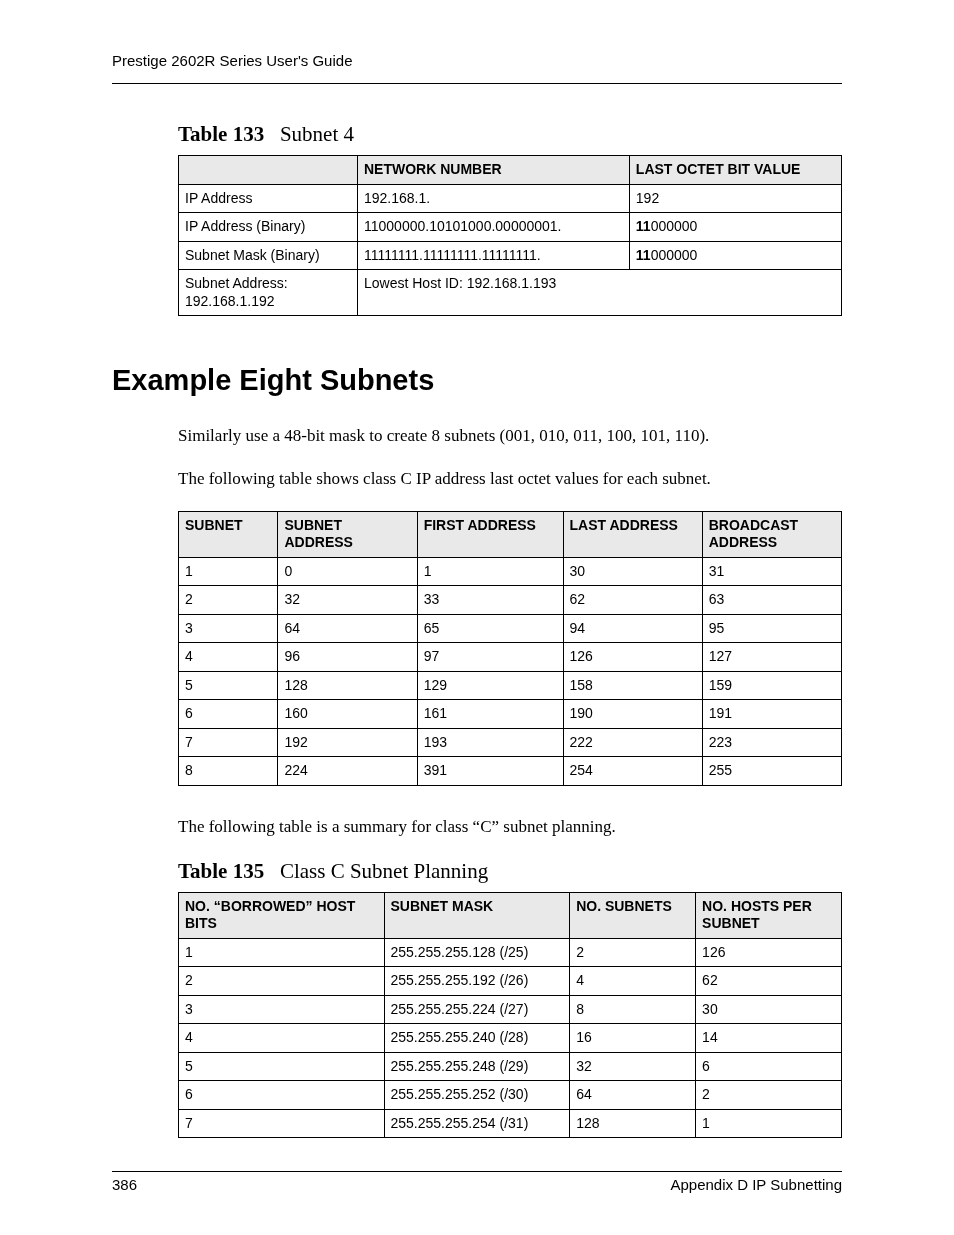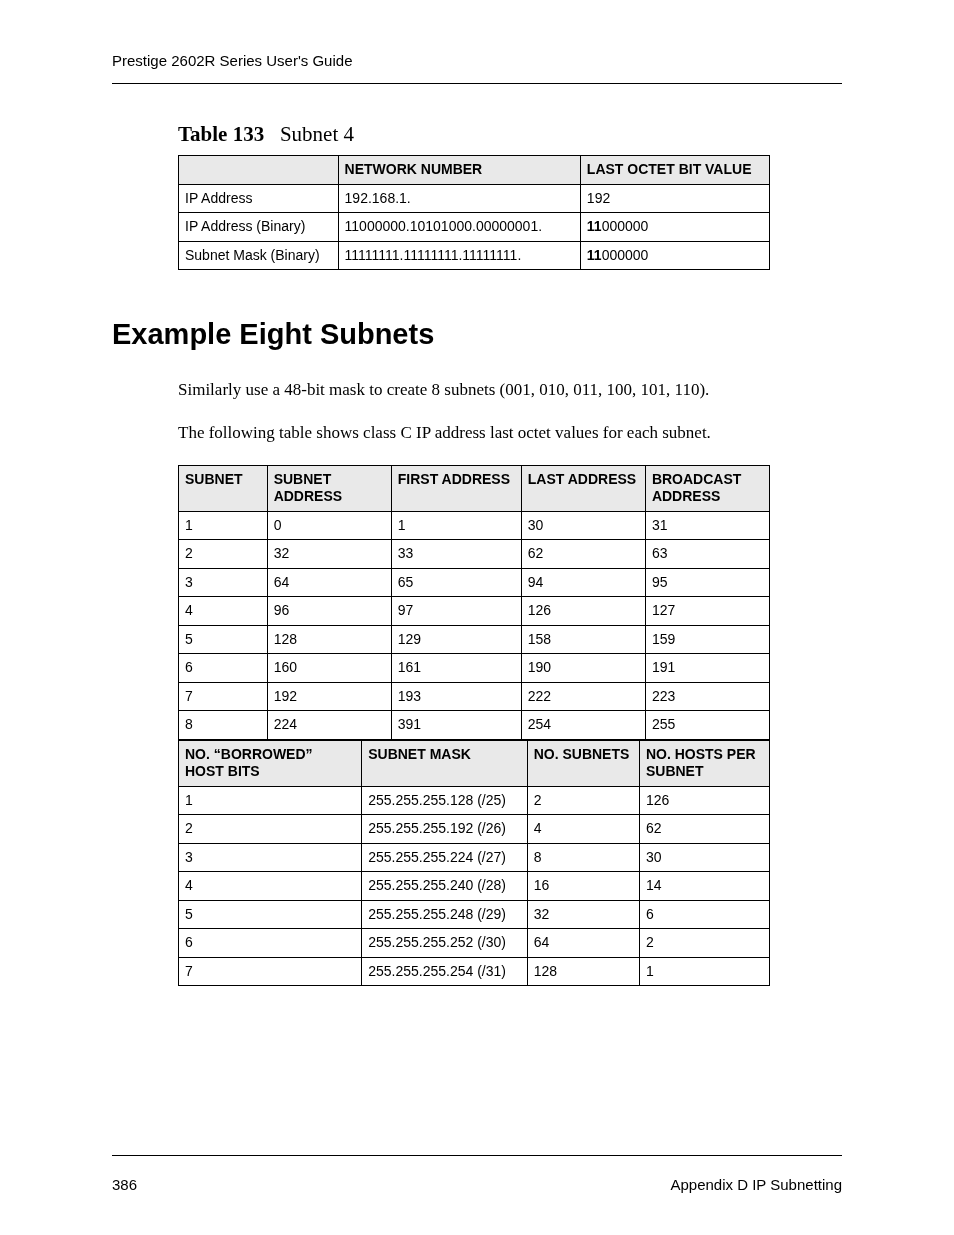--- a/index.html
+++ b/index.html
@@ -31,21 +31,21 @@
     font-size: 21px;
     margin: 0 0 8px 0;
     padding-left: 66px;
   }
   .table-caption .num { font-weight: bold; }
   .data-table {
     border-collapse: collapse;
     margin-left: 66px;
     font-family: Arial, Helvetica, sans-serif;
     font-size: 14px;
-    width: 592px;
+    width: 664px;
   }
   .data-table th, .data-table td {
     border: 1px solid #000;
     padding: 5px 6px 5px 6px;
     text-align: left;
     vertical-align: top;
     line-height: 1.25;
   }
   .data-table th {
     background: #e9e9e9;
@@ -63,21 +63,21 @@
     margin: 0 0 20px 0;
     padding-left: 66px;
     line-height: 1.35;
   }
   .footer {
     position: absolute;
     left: 112px;
     right: 112px;
     bottom: 42px;
     border-top: 1.5px solid #000;
-    padding-top: 20px;
+    padding-top: 4px;
     font-family: Arial, Helvetica, sans-serif;
     font-size: 15px;
     display: flex;
     justify-content: space-between;
   }
   .bold-prefix { font-weight: bold; }
 </style>
 </head>
 <body>
 
@@ -107,20 +107,24 @@
     </tr>
     <tr>
       <td>IP Address (Binary)</td>
       <td>11000000.10101000.00000001.</td>
       <td><span class="bold-prefix">11</span><span>000000</span></td>
     </tr>
     <tr>
       <td>Subnet Mask (Binary)</td>
       <td>11111111.11111111.11111111.</td>
       <td><span class="bold-prefix">11</span><span>000000</span></td>
+    </tr>
+    <tr>
+      <td><span>Subnet Address:</span><br><span>192.168.1.192</span></td>
+      <td colspan="2">Lowest Host ID: 192.168.1.193</td>
     </tr>
   </tbody>
     </table>
 
   <h2 class="section-heading">Example Eight Subnets</h2>
 
   <p class="body-text">Similarly use a 48-bit mask to create 8 subnets (001, 010, 011, 100, 101, 110).</p>
   <p class="body-text">The following table shows class C IP address last octet values for each subnet.</p>
 
   <table class="data-table">
@@ -191,21 +195,25 @@
     <tr>
           <td>8</td>
           <td>224</td>
           <td>391</td>
           <td>254</td>
           <td>255</td>
         </tr>
   </tbody>
     </table>
 
-
+  <p class="body-text" style="margin-top:30px;">The following table is a summary for class “C” subnet planning.</p>
+
+  <p class="table-caption">
+    <span class="num">Table 135</span>&nbsp;&nbsp;&nbsp;<span>Class C Subnet Planning</span>
+  </p>
   <table class="data-table">
     <colgroup>
         <col style="width:31%">
         <col style="width:28%">
         <col style="width:19%">
         <col style="width:22%">
       </colgroup>
     <tbody>
         <tr>
       <th>NO. “BORROWED” HOST BITS</th>

